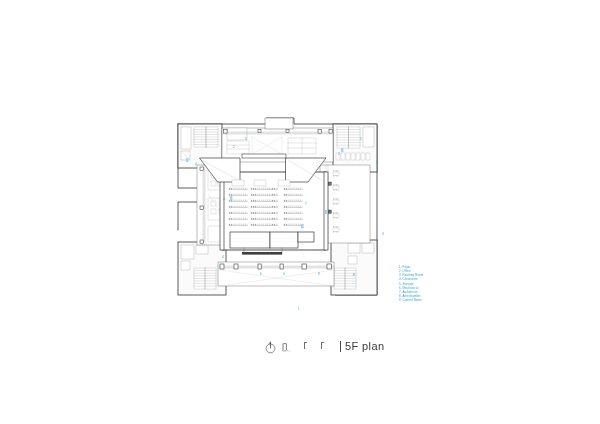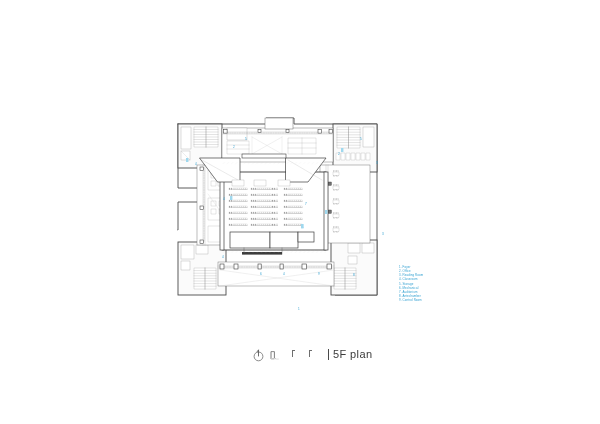--- a/index.html
+++ b/index.html
@@ -13,22 +13,22 @@
   #plan svg{display:block;width:215px;height:200px;}
 
   
   #legend{position:absolute;left:399px;top:265px;width:60px;}
   #legend .lg-item{
     font-size:2.9px;line-height:4.15px;color:#2f9fd0;
     letter-spacing:.12px;white-space:nowrap;font-family:"Liberation Sans",sans-serif;
   }
 
   
-  #caption{position:absolute;left:252px;top:334px;height:24px;
-           display:flex;align-items:center;margin-top:8px;}
+  #caption{position:absolute;left:264px;top:334px;height:24px;
+           display:flex;align-items:center;}
   #caption .north{width:13px;height:13px;position:relative;margin-right:5px;}
   #caption .scalebar{margin-right:9px;position:relative;width:13px;height:14px;}
   #caption .scale-label{
     position:absolute;left:0;top:10px;font-size:2.4px;color:#8c8c8c;
     letter-spacing:.1px;white-space:nowrap;}
   #caption .tick{width:5px;height:9px;margin-right:12px;position:relative;}
   #caption .tick:after{content:"";position:absolute;left:0;top:0;
     width:3.2px;height:1px;background:#6e6e6e;}
   #caption .tick:before{content:"";position:absolute;left:0;top:0;
     width:1px;height:7px;background:#6e6e6e;}

